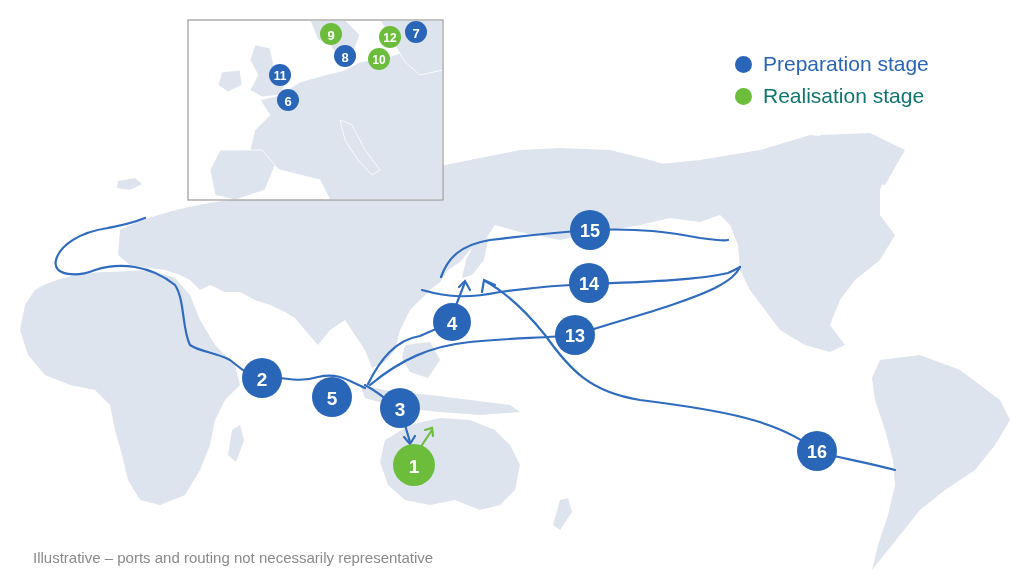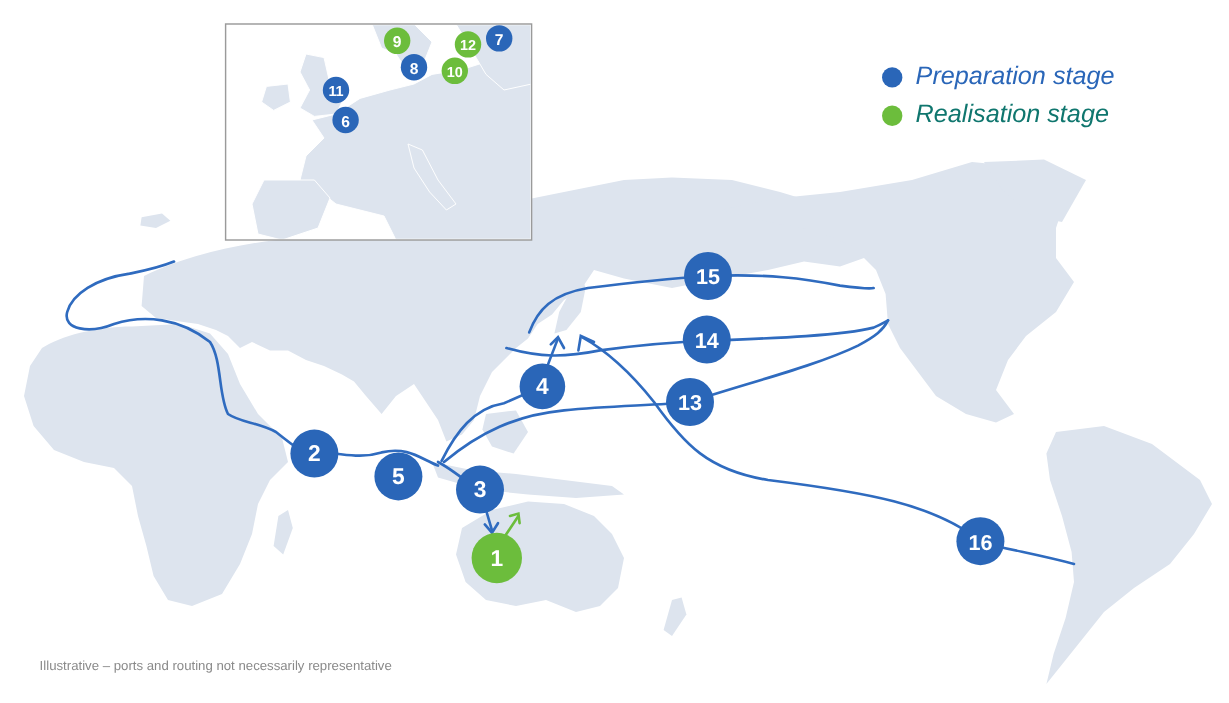--- a/index.html
+++ b/index.html
@@ -5,24 +5,24 @@
   html, body { margin:0; padding:0; background:#ffffff; }
   body { width:1024px; height:586px; position:relative; overflow:hidden; font-family:"Liberation Sans", sans-serif; }
   #map { position:absolute; left:0; top:0; width:1024px; height:586px; }
   .land { fill:#dde4ee; }
   .inset-land { fill:#dde4ee; stroke:#ffffff; stroke-width:0.8; }
   .route { fill:none; stroke:#2f6bbf; stroke-width:2.2; stroke-linecap:round; }
   .route-green { fill:none; stroke:#6cbd3c; stroke-width:2.2; stroke-linecap:round; }
   .marker-circle-blue { fill:#2a66b8; }
   .marker-circle-green { fill:#6cbd3c; }
   .marker-text { fill:#ffffff; font-family:"Liberation Sans", sans-serif; font-weight:bold; text-anchor:middle; dominant-baseline:central; }
-  .legend { position:absolute; left:735px; top:48px;font-style:italic; }
+  .legend { position:absolute; left:735px; top:48px; }
   .legend-item { display:flex; align-items:center; height:32px; font-size:21px; }
   .legend-dot { width:17px; height:17px; border-radius:50%; margin-right:11px; }
-  .caption { position:absolute; left:33px; top:549px; font-size:11px; color:#8a8a8a; }
+  .caption { position:absolute; left:33px; top:549px; font-size:15px; color:#8a8a8a; }
 </style>
 </head>
 <body>
 
 <svg id="map" viewBox="0 0 1024 586" xmlns="http://www.w3.org/2000/svg">
 
   <g>
 
     <path class="land" d="M120,230 C150,215 190,205 230,200 L300,190 L340,180 L420,170 L470,160 L520,150 L560,148 L610,150 L650,160 L690,172 L720,185 L735,200 L720,215 L700,222 L670,218 L640,225 L600,232 L560,240 L520,232 L495,225 L485,240 L470,250 L460,262 L448,270 L440,282 L430,290 L420,300 L410,310 L400,330 L395,350 L385,362 L372,368 L365,350 L355,335 L345,320 L330,330 L318,345 L305,330 L295,318 L285,312 L270,305 L255,300 L240,292 L225,292 L210,285 L200,290 L190,280 L180,275 L165,270 L150,268 L130,265 L118,255 Z"></path>
 

